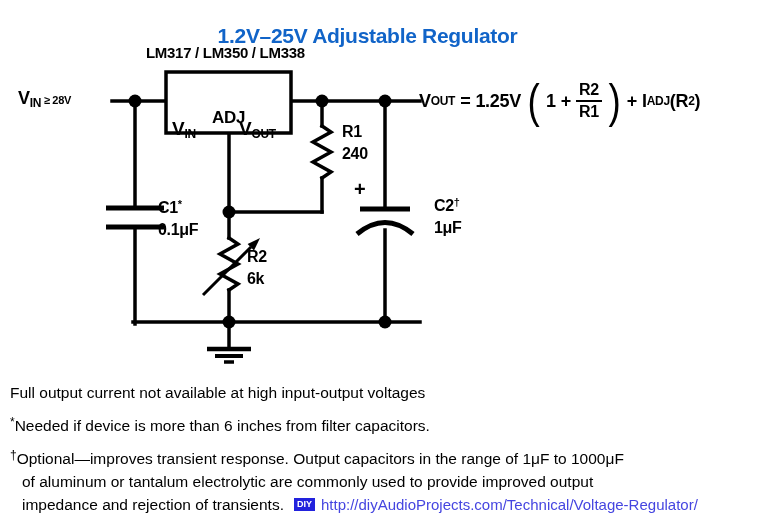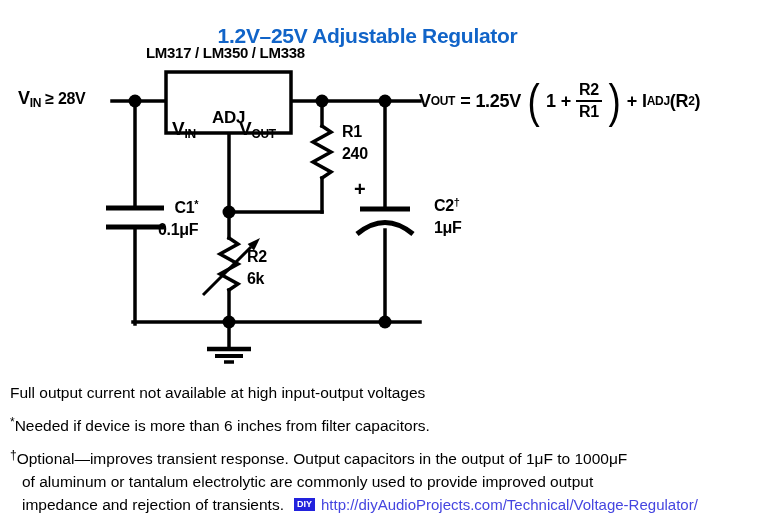--- a/index.html
+++ b/index.html
@@ -24,24 +24,24 @@
   .circuit{position:absolute;left:0;top:0;width:775px;height:378px;}
   .circuit svg{position:absolute;left:0;top:0;}
   .lbl{position:absolute;font-weight:bold;white-space:nowrap;letter-spacing:-0.3px;}
   .chip-label{left:146px;top:44px;font-size:15px;}
   .pin{font-size:19px;margin-top:34px;}
   .pin sub,.sublbl{font-size:12px;font-weight:bold;vertical-align:-3px;letter-spacing:-0.3px;}
   .pin-vin{left:172px;top:84px;}
   .pin-vout{left:239px;top:84px;}
   .pin-adj{left:212px;top:108px;font-size:17px;}
   .input-label{left:18px;top:88px;font-size:18px;}
-  .input-label .cond{font-size:16px;}
+  .input-label .cond{font-size:11px;}
   .comp{font-size:16px;line-height:22px;}
   .r1-label{left:342px;top:121px;}
-  .c1-label{left:158px;top:193px;text-align:right;}
+  .c1-label{left:158px;top:193px;}
   .r2-label{left:247px;top:246px;}
   .c2-label{left:415px;top:191px;margin-left:19px;}
   .c2-plus{left:354px;top:178px;font-size:20px;}
   .comp sup{font-size:11px;vertical-align:5px;}
   
   .formula{
     position:absolute;left:419px;top:70px;height:62px;
     display:flex;align-items:center;gap:5px;
     font-size:18px;font-weight:bold;letter-spacing:-0.3px;white-space:nowrap;
   }
@@ -169,21 +169,21 @@
           <span>R</span>
           <sub>2</sub>
           <span>)</span>
         </span>
     </div>
   </div>
 
   <div class="notes">
     <p class="note-line gap-after">Full output current not available at high input-output voltages</p>
     <p class="note-line gap-after"><sup>*</sup><span>Needed if device is more than 6 inches from filter capacitors.</span></p>
-    <p class="note-line"><sup>†</sup><span>Optional—improves transient response. Output capacitors in the output of 1μF to 1000μF</span></p>
+    <p class="note-line"><sup>†</sup><span>Optional—improves transient response. Output capacitors in the range of 1μF to 1000μF</span></p>
     <p class="note-line indent">of aluminum or tantalum electrolytic are commonly used  to provide improved output</p>
     <p class="note-line indent link-row">
       <span>impedance and rejection of transients.</span>
       <span class="badge">DIY</span>
       <a class="url-link" href="#">http://diyAudioProjects.com/Technical/Voltage-Regulator/</a>
     </p>
   </div>
 
 </div>
 

